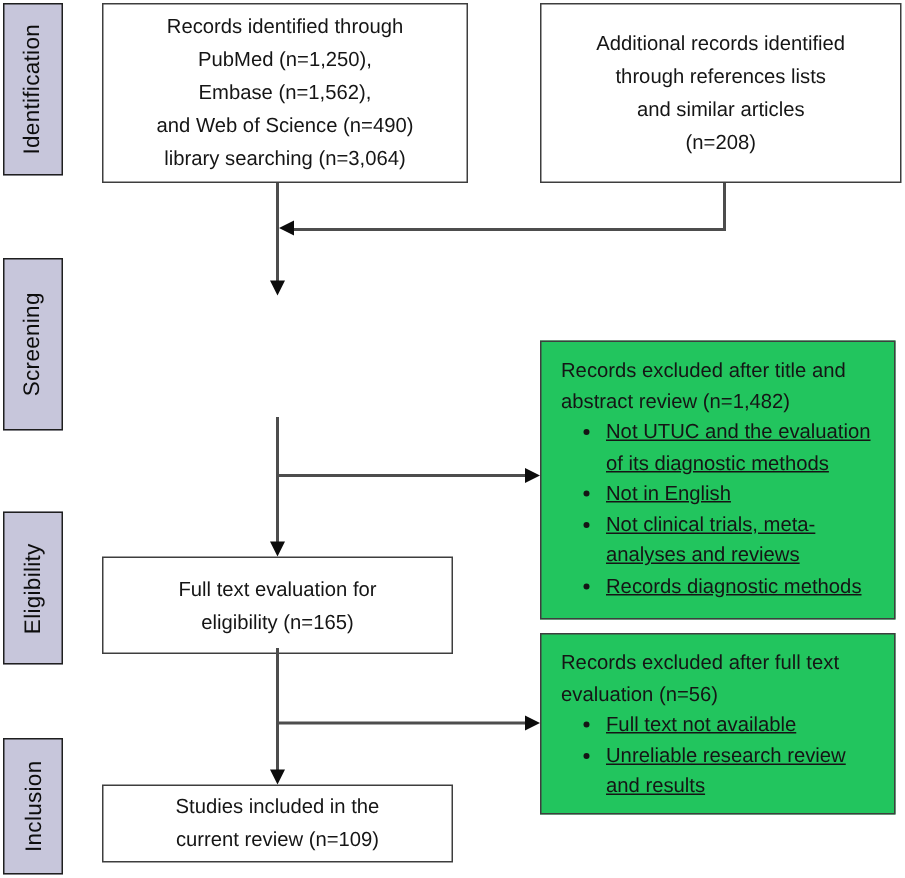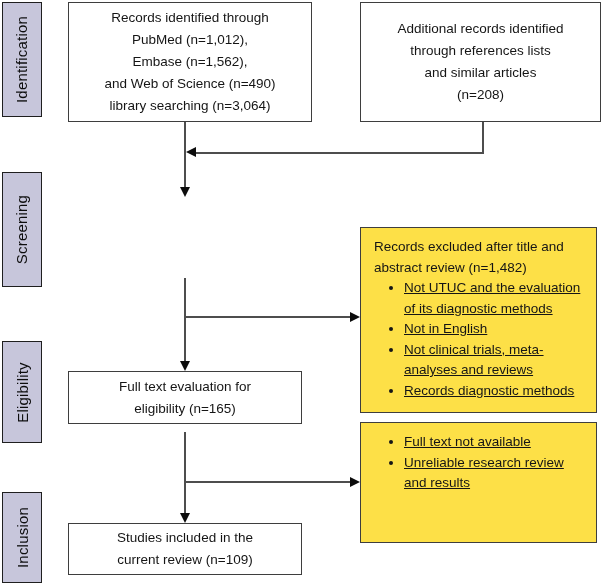--- a/index.html
+++ b/index.html
@@ -49,27 +49,27 @@
     justify-content: center;
     text-align: center;
     font-size: 13.5px;
     line-height: 22px;
     white-space: pre-line;
     color: #151515;
   }
   .box-identified { left: 68px;  top: 2px;   width: 244px; height: 120px; }
   .box-additional { left: 360px; top: 2px;   width: 241px; height: 120px; text-align: center; }
   .box-screened   { left: 68px;  top: 197px; width: 229px; height: 81px;  }
-  .box-fulltext   { left: 68px;  top: 371px; width: 234px; height: 53px;  }
+  .box-fulltext   { left: 68px;  top: 371px; width: 234px; height: 65px;  }
   .box-included   { left: 68px;  top: 523px; width: 234px; height: 52px;  }
 
   
   .sidebox {
     position: absolute;
-    background: #fde047;
+    background: #22c55e;
     border: 1.4px solid #3e3e3e;
     font-size: 13.5px;
     line-height: 20.5px;
     color: #151515;
     padding: 9px 8px 6px 13px;
     text-align: left;
   }
   .sidebox-title { white-space: pre-line; }
   .sidebox ul {
     margin: 0;
@@ -127,21 +127,21 @@
     <span>Screening</span>
   </div>
   <div class="stage stage-eligibility">
     <span>Eligibility</span>
   </div>
   <div class="stage stage-inclusion">
     <span>Inclusion</span>
   </div>
 
   <div class="box box-identified">Records identified through
-PubMed (n=1,012),
+PubMed (n=1,250),
 Embase (n=1,562),
 and Web of Science (n=490)
 library searching (n=3,064)</div>
 
   <div class="box box-additional">Additional records identified
 through references lists
 and similar articles
 (n=208)</div>
 
 
@@ -158,20 +158,22 @@
       <li>Not UTUC and the evaluation
 of its diagnostic methods</li>
       <li>Not in English</li>
       <li>Not clinical trials, meta-
 analyses and reviews</li>
       <li>Records diagnostic methods</li>
     </ul>
   </div>
 
   <div class="sidebox sidebox-excl-fulltext">
+    <div class="sidebox-title">Records excluded after full text
+evaluation (n=56)</div>
     <ul>
       <li>Full text not available</li>
       <li>Unreliable research review
 and results</li>
     </ul>
   </div>
 
   <div class="line line-v1"></div>
   <div class="line line-v2"></div>
   <div class="line line-h1"></div>

